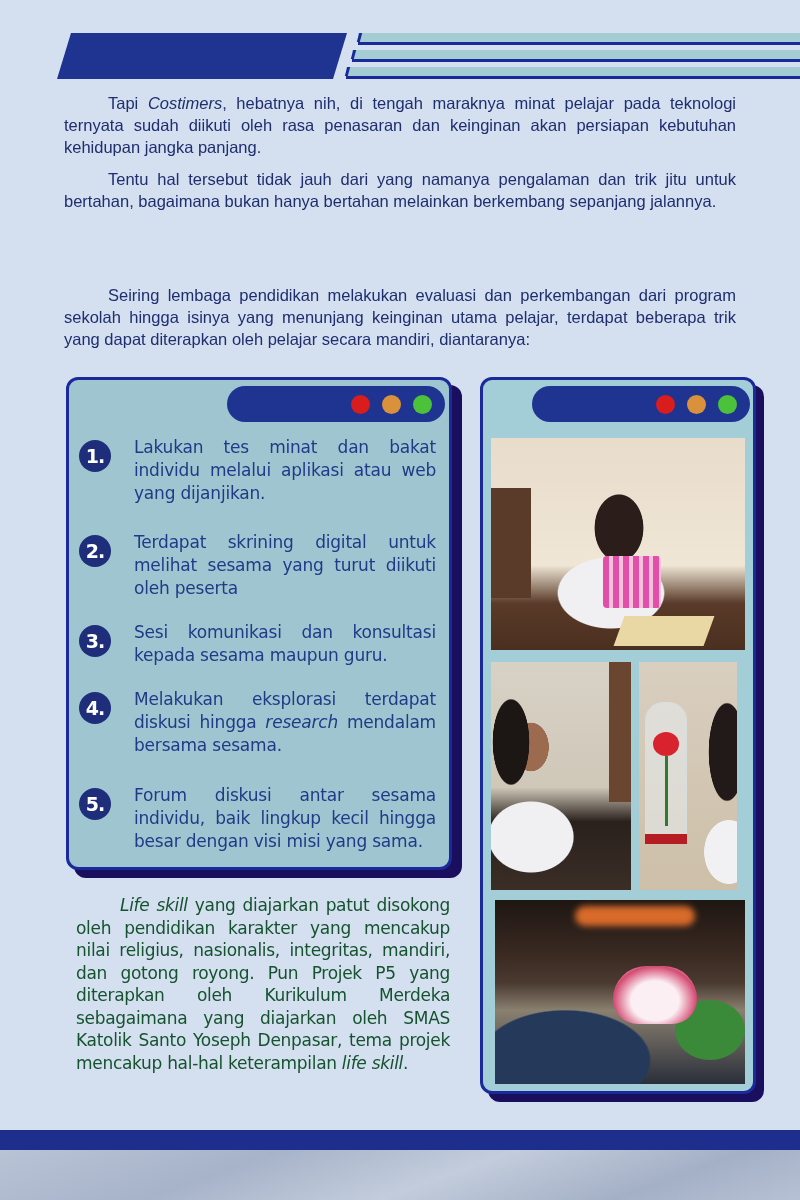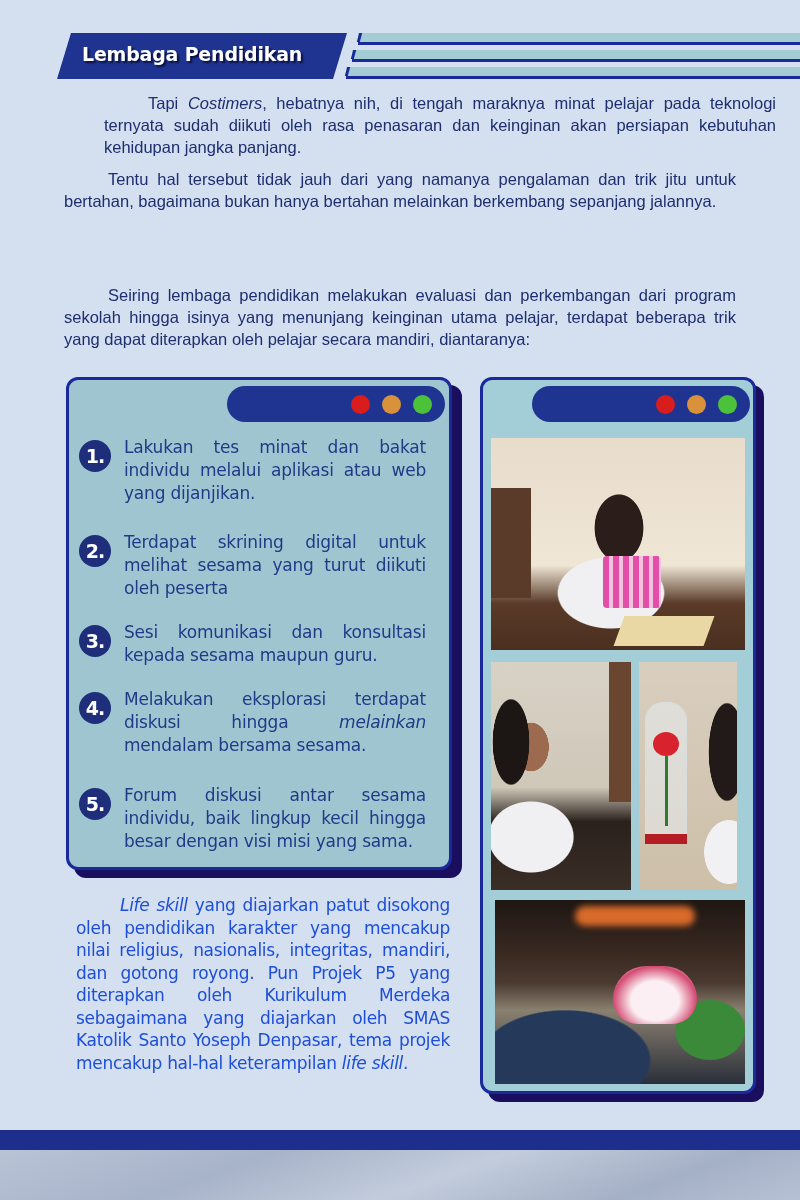--- a/index.html
+++ b/index.html
@@ -38,21 +38,21 @@
   .stripe.s3 { top: 67px; left: 346px; }
 
   
   .para {
     position: absolute; left: 64px; width: 672px;
     font-size: 16.5px; line-height: 22px; text-align: justify;
     font-family: "Liberation Sans", sans-serif;
     color: #1f2e6e;
   }
   .para .indent { display: inline-block; width: 44px; }
-  .p1 { top: 92px; margin-left: 40px; }
+  .p1 { top: 92px; }
   .p2 { top: 168px; }
   .p3 { top: 276px; margin-top: 8px; }
 
   
   .card-shadow {
     position: absolute; background: #1a0f5e; border-radius: 12px;
   }
   .card {
     position: absolute; background: #9fc6d0;
     border: 3px solid #1a2a9a; border-radius: 12px;
@@ -75,21 +75,21 @@
   .list-item { position: absolute; left: 10px; width: 350px; }
   .num-badge {
     position: absolute; left: 0; top: 0; width: 32px; height: 32px;
     border-radius: 50%; background: #1e2e7a;
     color: #ffffff; font-weight: bold; font-size: 19px;
     display: flex; align-items: center; justify-content: center;
     font-family: "DejaVu Sans", sans-serif;
     letter-spacing: -1px;
   }
   .item-text {
-    position: absolute; left: 45px; top: -4px; width: 302px;
+    position: absolute; left: 55px; top: -4px; width: 302px;
     font-size: 17px; line-height: 23px; text-align: justify; text-align-last: left;
     font-family: "DejaVu Sans", sans-serif; color: #203a88;
     letter-spacing: -0.2px;
   }
   .li1 { top: 60px; }
   .li2 { top: 155px; }
   .li3 { top: 245px; }
   .li4 { top: 312px; }
   .li5 { top: 408px; }
 
@@ -136,35 +136,34 @@
   .ph4 .orange { position: absolute; left: 80px; top: 6px; width: 120px; height: 20px; background: #d86a2a; border-radius: 10px; filter: blur(3px); }
   .ph4 .flower { position: absolute; left: 118px; top: 66px; width: 84px; height: 58px;
     border-radius: 40px 40px 30px 30px;
     background: radial-gradient(ellipse at 50% 60%, #fbeff3 40%, #d44a72 70%, #f4d6e0 90%); }
   .ph4 .leaves { position: absolute; left: 180px; top: 100px; width: 70px; height: 60px; background: #3a8a3a; border-radius: 50%; }
 
   
   .p4 {
     position: absolute; left: 76px; top: 894px; width: 374px;
     font-size: 17px; line-height: 22.5px; text-align: justify;
-    font-family: "DejaVu Sans", sans-serif; color: #1d4ed8; letter-spacing: -0.3px;
+    font-family: "DejaVu Sans", sans-serif; color: #14532d; letter-spacing: -0.3px;
   }
   .p4 .indent { display: inline-block; width: 44px; }
 
   
   .footer-band { position: absolute; left: 0; top: 1130px; width: 800px; height: 20px; background: #1e2e8c; }
   .footer-texture { position: absolute; left: 0; top: 1150px; width: 800px; height: 50px;
     background: linear-gradient(160deg, #b8c3d6 0%, #a7b3c9 30%, #c2ccdc 55%, #a4b0c6 80%, #b6c1d4 100%); }
 </style>
 </head>
 <body>
 
 <div class="header">
   <div class="title-banner"></div>
-  <div class="title-text">Lembaga Pendidikan</div>
   <div class="stripe s1"></div>
   <div class="stripe s2"></div>
   <div class="stripe s3"></div>
 </div>
 
 <p class="para p1"><span class="indent"></span><span>Tapi </span><i>Costimers</i><span>, hebatnya nih, di tengah maraknya minat pelajar pada teknologi ternyata sudah diikuti oleh rasa penasaran dan keinginan akan persiapan kebutuhan kehidupan jangka panjang.</span></p>
 <p class="para p2"><span class="indent"></span><span>Tentu hal tersebut tidak jauh dari yang namanya pengalaman dan trik jitu untuk bertahan, bagaimana bukan hanya bertahan melainkan berkembang sepanjang jalannya.</span></p>
 <p class="para p3"><span class="indent"></span><span>Seiring lembaga pendidikan melakukan evaluasi dan perkembangan dari program sekolah hingga isinya yang menunjang keinginan utama pelajar, terdapat beberapa trik yang dapat diterapkan oleh pelajar secara mandiri, diantaranya:</span></p>
 
 <div class="card-shadow card-left-shadow"></div>
@@ -181,21 +180,21 @@
   <div class="list-item li2">
     <span class="num-badge">2.</span>
     <div class="item-text">Terdapat skrining digital untuk melihat sesama yang turut diikuti oleh peserta</div>
   </div>
   <div class="list-item li3">
     <span class="num-badge">3.</span>
     <div class="item-text">Sesi komunikasi dan konsultasi kepada sesama maupun guru.</div>
   </div>
   <div class="list-item li4">
     <span class="num-badge">4.</span>
-    <div class="item-text"><span>Melakukan eksplorasi terdapat diskusi hingga </span><i>melainkan</i><span> mendalam bersama sesama.</span></div>
+    <div class="item-text"><span>Melakukan eksplorasi terdapat diskusi hingga </span><i>research</i><span> mendalam bersama sesama.</span></div>
   </div>
   <div class="list-item li5">
     <span class="num-badge">5.</span>
     <div class="item-text">Forum diskusi antar sesama individu, baik lingkup kecil hingga besar dengan visi misi yang sama.</div>
   </div>
 </div>
 
 <div class="card-shadow card-right-shadow"></div>
 <div class="card card-right">
   <div class="titlebar">

